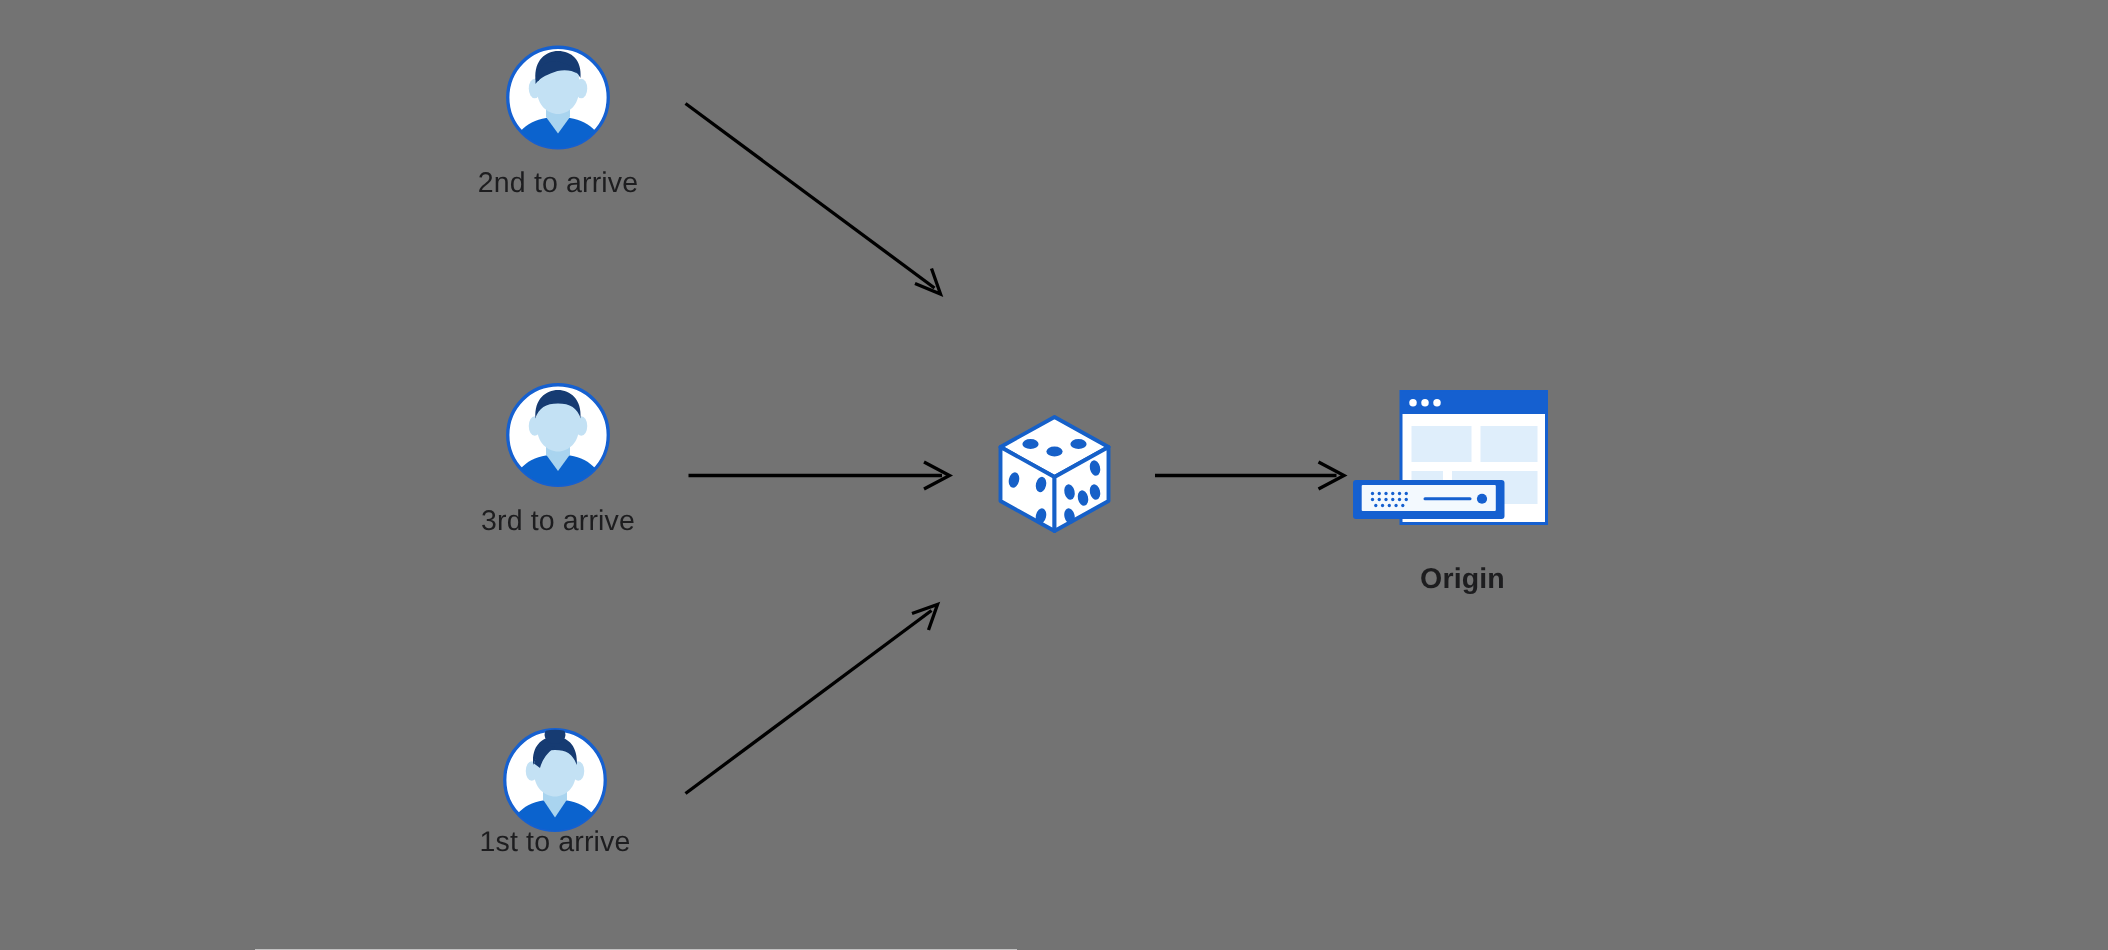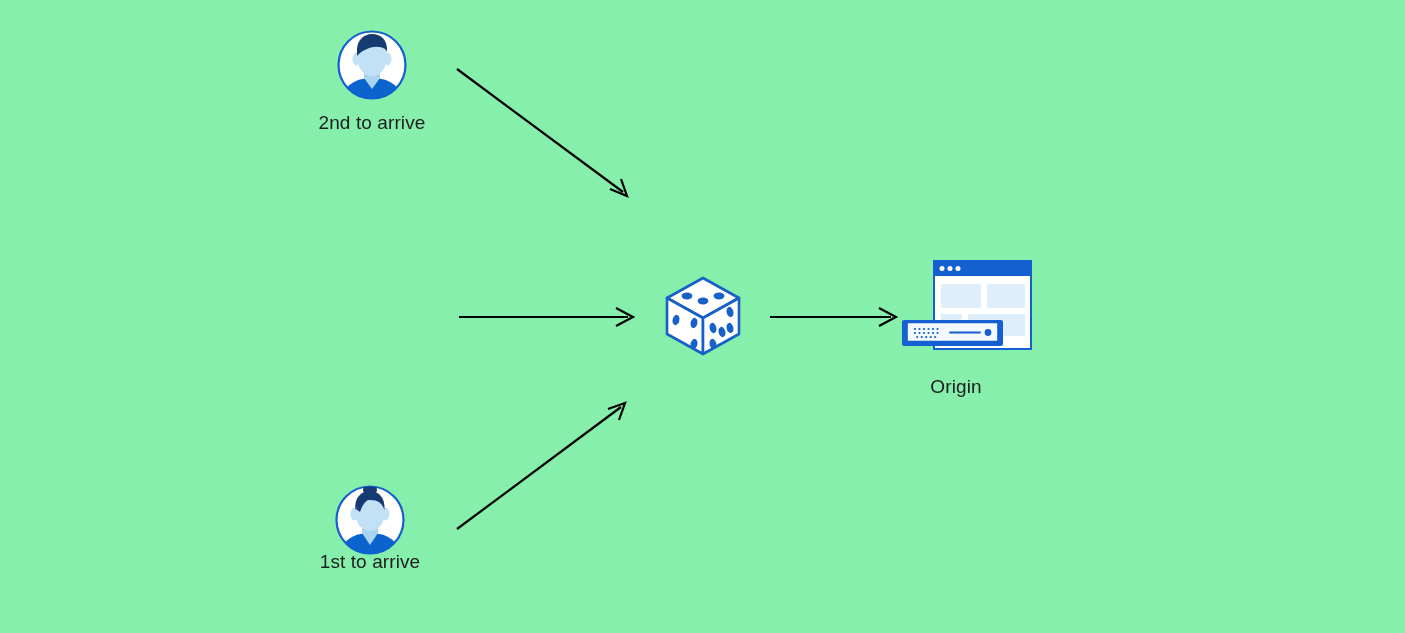--- a/index.html
+++ b/index.html
@@ -8,21 +8,21 @@
     background: #ffffff;
   }
   body {
     font-family: "Liberation Sans", sans-serif;
     -webkit-font-smoothing: antialiased;
   }
   #canvas {
     position: relative;
     width: 1405px;
     height: 633px;
-    background: #86efac;
+    background: #737373;
     overflow: hidden;
   }
   .node {
     position: absolute;
   }
   .node-icon {
     position: relative;
   }
   .node-label {
     position: absolute;
@@ -108,20 +108,43 @@
           <path d="M23 24 C23 14, 30 9, 37 9 C44 9, 51 14, 51 24 L51 32 C51 42, 44 48, 37 48 C30 48, 23 42, 23 32 Z" fill="#c3e1f4"></path>
 
           <path d="M22 25 C21 12, 29 6, 37 6 C46 6, 53 12, 52 24 C50 20, 47 18, 42 17 C36 16, 28 19, 24 26 Z" fill="#163b72"></path>
           <path d="M22 25 C23 17, 28 13, 34 13 C40 13, 46 15, 50 21 C45 18, 38 18, 32 21 C27 23, 24 25, 22 28 Z" fill="#163b72"></path>
         </g>
       </svg>
     </div>
     <div class="node-label" style="top:84px;">2nd to arrive</div>
   </div>
 
+  <div class="node" style="left:335px; top:253px;">
+    <div class="node-icon avatar-wrap">
+      <svg width="74" height="74" viewBox="0 0 74 74">
+        <defs>
+          <clipPath id="clipB">
+              <circle cx="37" cy="37" r="33.5"></circle>
+            </clipPath>
+        </defs>
+        <circle cx="37" cy="37" r="33.5" fill="#ffffff" stroke="#1560d0" stroke-width="2.2"></circle>
+        <g clip-path="url(#clipB)">
+          <path d="M6 78 C6 58, 20 50, 37 50 C54 50, 68 58, 68 78 Z" fill="#0b63ce"></path>
+          <path d="M29 50 L37 61 L45 50 L45 44 L29 44 Z" fill="#a9d4ef"></path>
+          <rect x="31" y="38" width="12" height="13" rx="5" fill="#a9d4ef"></rect>
+          <ellipse cx="21.5" cy="31" rx="4" ry="6.5" fill="#c3e1f4"></ellipse>
+          <ellipse cx="52.5" cy="31" rx="4" ry="6.5" fill="#c3e1f4"></ellipse>
+          <path d="M23 24 C23 14, 30 9, 37 9 C44 9, 51 14, 51 24 L51 32 C51 42, 44 48, 37 48 C30 48, 23 42, 23 32 Z" fill="#c3e1f4"></path>
+
+          <path d="M22 26 C21 13, 29 7, 37 7 C45 7, 53 13, 52 26 C50 19, 45 16, 37 16 C29 16, 24 19, 22 26 Z" fill="#163b72"></path>
+        </g>
+      </svg>
+    </div>
+    <div class="node-label" style="top:84px;">3rd to arrive</div>
+  </div>
 
   <div class="node" style="left:333px; top:483px;">
     <div class="node-icon avatar-wrap">
       <svg width="74" height="74" viewBox="0 0 74 74">
         <defs>
           <clipPath id="clipC">
               <circle cx="37" cy="37" r="33.5"></circle>
             </clipPath>
         </defs>
         <circle cx="37" cy="37" r="33.5" fill="#ffffff" stroke="#1560d0" stroke-width="2.2"></circle>
@@ -211,16 +234,16 @@
               <circle cx="23.7" cy="79" r="1.1"></circle>
               <circle cx="28.2" cy="79" r="1.1"></circle>
             <circle cx="32.7" cy="79" r="1.1"></circle>
               <circle cx="37.2" cy="79" r="1.1"></circle>
           </g>
           <line x1="52" y1="74.5" x2="82" y2="74.5" stroke="#1560d0" stroke-width="2" stroke-linecap="round"></line>
           <circle cx="90" cy="74.5" r="3.4" fill="#1560d0"></circle>
         </g>
       </svg>
     </div>
-    <div class="node-label" style="top:118px; left:58px;">Origin</div>
+    <div class="node-label" style="top:118px; left:77px;font-weight:bold;">Origin</div>
   </div>
 
 </div>
 
 </body></html>

